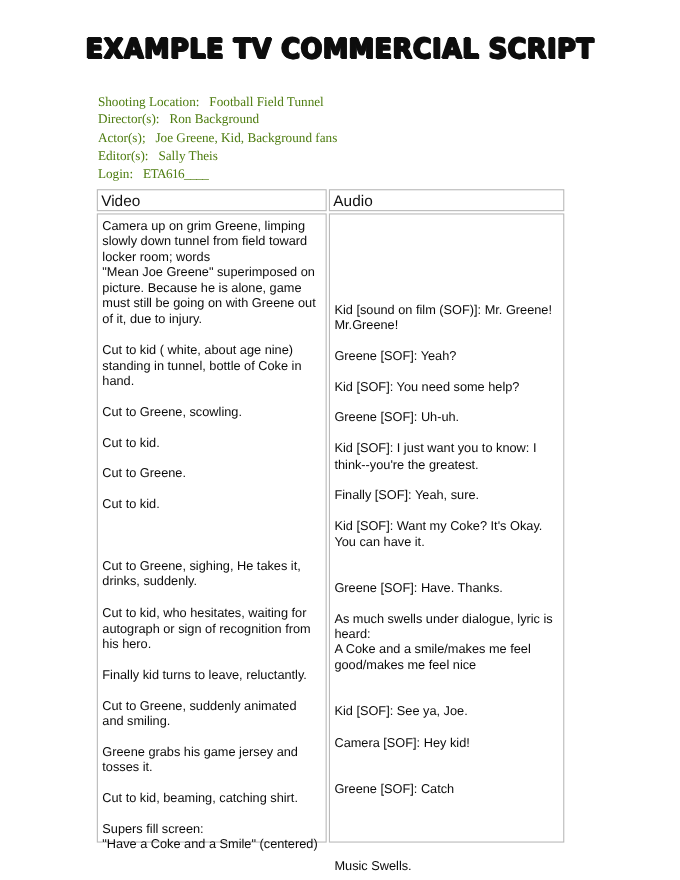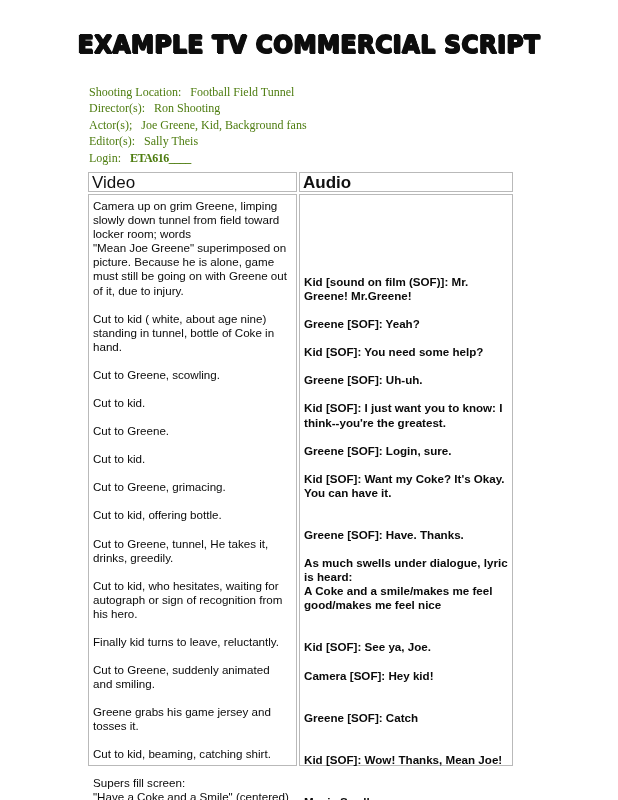--- a/index.html
+++ b/index.html
@@ -55,46 +55,46 @@
     top: 84px;
     width: 420px;
     font-family: "Liberation Serif", serif;
     font-size: 12px;
     line-height: 16.4px;
     color: #4d7c0f;
   }
   .meta .row { white-space: nowrap; }
   .meta .label { }
   .meta .value { }
-  .underscores { letter-spacing: -0.5px; font-weight: bold; }
+  .underscores { letter-spacing: -0.5px; }
 
   
   .script-table {
     position: absolute;
     left: 88px;
     top: 172px;
     width: 425px;
   }
   .thead-row, .tbody-row {
     display: flex;
     width: 100%;
   }
   .cell {
     border: 1px solid #b9b9b9;
     box-shadow: inset 0 0 0 1px #ffffff;
     background: #ffffff;
     box-sizing: border-box;
   }
   .col-video  { width: 210px; }
-  .col-audio  { width: 215px; font-weight: bold; }
+  .col-audio  { width: 215px; }
 
   .thead-row .cell {
     height: 20px;
     padding: 2px 0 0 3px;
-    font-size: 17px;
+    font-size: 14px;
     line-height: 15px;
     color: #111;
   }
   .thead-row .col-video { margin-right: 2px; }
 
   .tbody-row { margin-top: 2px; }
   .tbody-row .cell {
     padding: 4px 4px 4px 4px;
     font-size: 11.6px;
     line-height: 14.1px;
@@ -118,21 +118,21 @@
 
   <div class="meta">
     <div class="row">
       <span class="label">Shooting Location:</span>
       <span>&nbsp;</span>
       <span class="value">Football Field Tunnel</span>
     </div>
     <div class="row">
       <span class="label">Director(s):</span>
       <span>&nbsp;</span>
-      <span class="value">Ron Shooting</span>
+      <span class="value">Ron Background</span>
     </div>
     <div class="row">
       <span class="label">Actor(s);</span>
       <span>&nbsp;</span>
       <span class="value">Joe Greene, Kid, Background fans</span>
     </div>
     <div class="row">
       <span class="label">Editor(s):</span>
       <span>&nbsp;</span>
       <span class="value">Sally Theis</span>
@@ -160,25 +160,23 @@
         <p class="block">Cut to kid ( white, about age nine) standing in tunnel, bottle of Coke in hand.</p>
         <div class="spacer-sm"></div>
         <p class="block">Cut to Greene, scowling.</p>
         <div class="spacer-sm"></div>
         <p class="block">Cut to kid.</p>
         <div class="spacer-sm"></div>
         <p class="block">Cut to Greene.</p>
         <div class="spacer-sm"></div>
         <p class="block">Cut to kid.</p>
         <div class="spacer-sm"></div>
-        <p class="block">Cut to Greene, grimacing.</p>
-        <div class="spacer-sm"></div>
-        <p class="block">Cut to kid, offering bottle.</p>
-        <div class="spacer-sm"></div>
-        <p class="block">Cut to Greene, tunnel, He takes it, drinks, greedily.</p>
+        <div class="spacer-sm"></div>
+        <div class="spacer-sm"></div>
+        <p class="block">Cut to Greene, sighing, He takes it, drinks, suddenly.</p>
         <div class="spacer-sm"></div>
         <p class="block">Cut to kid, who hesitates, waiting for autograph or sign of recognition from his hero.</p>
         <div class="spacer-sm"></div>
         <p class="block">Finally kid turns to leave, reluctantly.</p>
         <div class="spacer-sm"></div>
         <p class="block">Cut to Greene, suddenly animated and smiling.</p>
         <div class="spacer-sm"></div>
         <p class="block">Greene grabs his game jersey and tosses it.</p>
         <div class="spacer-sm"></div>
         <p class="block">Cut to kid, beaming, catching shirt.</p>
@@ -193,36 +191,35 @@
         <p class="block">Kid [sound on film (SOF)]: Mr. Greene! Mr.Greene!</p>
         <div class="spacer-sm"></div>
         <p class="block">Greene [SOF]:  Yeah?</p>
         <div class="spacer-sm"></div>
         <p class="block">Kid [SOF]: You need some help?</p>
         <div class="spacer-sm"></div>
         <p class="block">Greene [SOF]: Uh-uh.</p>
         <div class="spacer-sm"></div>
         <p class="block">Kid [SOF]: I just want you to know: I think--you're the greatest.</p>
         <div class="spacer-sm"></div>
-        <p class="block">Greene [SOF]: Login, sure.</p>
+        <p class="block">Finally [SOF]: Yeah, sure.</p>
         <div class="spacer-sm"></div>
         <p class="block">Kid [SOF]: Want my Coke? It's Okay. You can have it.</p>
         <div class="spacer-md"></div>
         <p class="block">Greene [SOF]: Have. Thanks.</p>
         <div class="spacer-sm"></div>
         <p class="block">As much swells under dialogue, lyric is heard:</p>
         <p class="block">A Coke and a smile/makes me feel good/makes me feel nice</p>
         <div class="spacer-md"></div>
         <p class="block">Kid [SOF]: See ya, Joe.</p>
         <div class="spacer-sm"></div>
         <p class="block">Camera [SOF]: Hey kid!</p>
         <div class="spacer-md"></div>
         <p class="block">Greene [SOF]: Catch</p>
         <div class="spacer-md"></div>
-        <p class="block">Kid [SOF]: Wow! Thanks, Mean Joe!</p>
         <div class="spacer-md"></div>
         <p class="block">Music Swells.</p>
       </div>
 
     </div>
   </div>
 
 </div>
 
 </body></html>

